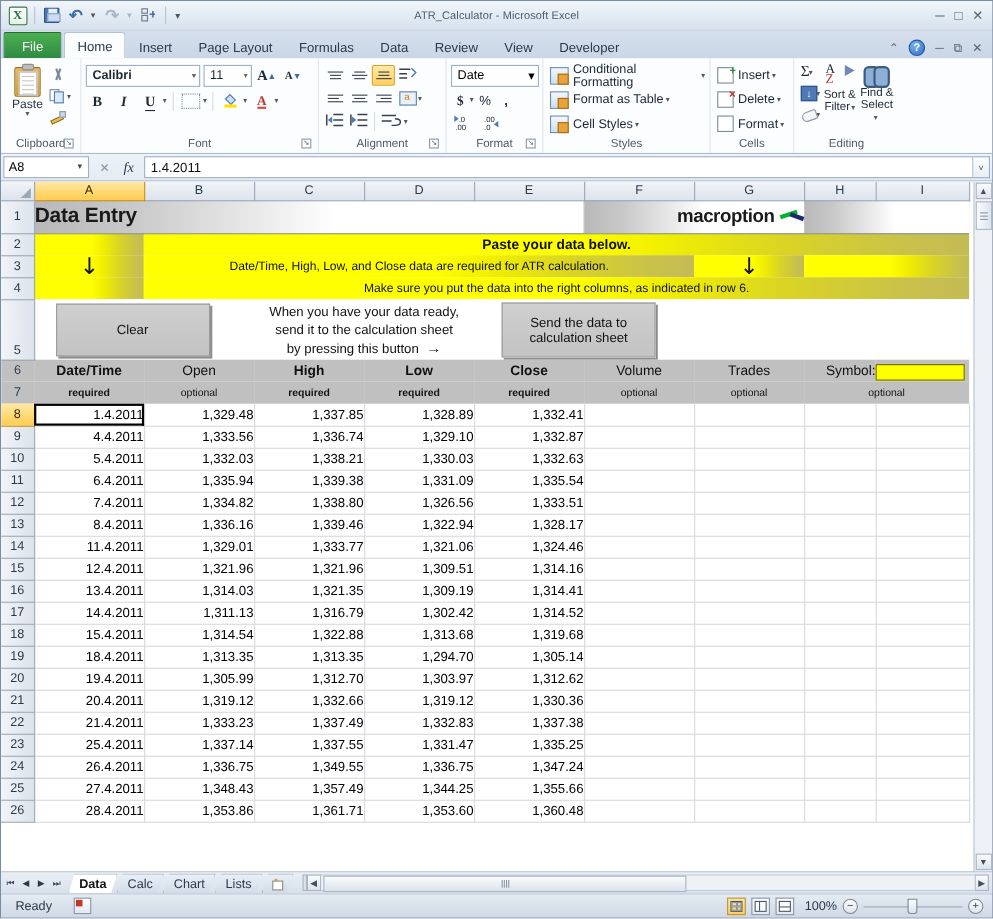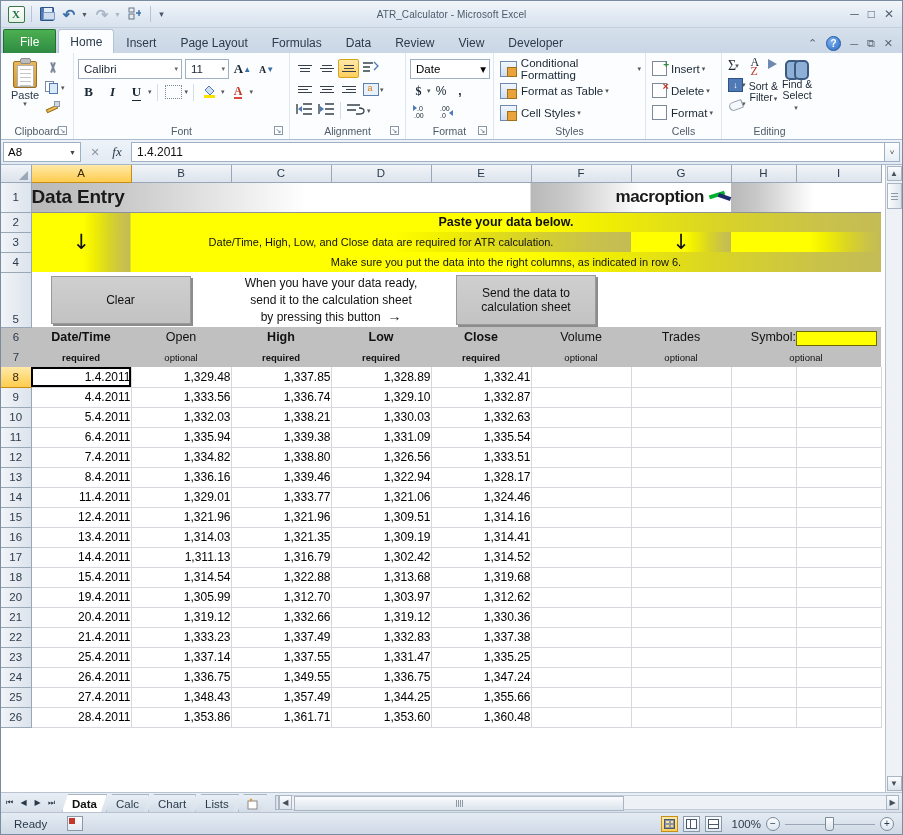--- a/index.html
+++ b/index.html
@@ -117,21 +117,21 @@
   
   .fontg{width:216px;}
   .fontg .rg-body{flex-direction:column;gap:3px;padding-top:4px;}
   .rowf{display:flex;align-items:center;gap:3px;}
   .combo{
     height:20px;border:1px solid #9fb0c3;background:#fff;display:flex;align-items:center;
     padding:0 3px 0 5px;font-size:11.5px;color:#1b2733;
   }
   .combo .cv{flex:1;}
   .combo .cc{font-size:7px;color:#666;padding-left:3px;}
-  .fname{width:104px;}
+  .fname{width:104px;font-weight:bold;}
   .fsize{width:44px;}
   .sqbtn{width:21px;height:20px;display:flex;align-items:center;justify-content:center;font-size:12px;color:#1b2733;cursor:default;border:1px solid transparent;}
   .sqbtn b{font-family:"Liberation Serif",serif;}
   .upA{position:relative;} .upA sup{font-size:8px;color:#3a6ea5;}
   .sep-v{width:1px;height:17px;background:#d5dde6;margin:0 2px;}
   .uline{border-bottom:2px solid #d94a3d;line-height:11px;}
   .bordbtn{width:17px;height:14px;border:1px dotted #7a8a9a;}
 
   
   .aling{width:116px;}
@@ -962,20 +962,32 @@
                 <td class="cell num">1,314.54</td>
                 <td class="cell num">1,322.88</td>
                 <td class="cell num">1,313.68</td>
                 <td class="cell num">1,319.68</td>
                 <td class="cell"></td>
                 <td class="cell"></td>
                 <td class="cell"></td>
                 <td class="cell"></td>
               </tr>
               <tr>
+                <td class="rowhead">19</td>
+                <td class="cell num">18.4.2011</td>
+                <td class="cell num">1,313.35</td>
+                <td class="cell num">1,313.35</td>
+                <td class="cell num">1,294.70</td>
+                <td class="cell num">1,305.14</td>
+                <td class="cell"></td>
+                <td class="cell"></td>
+                <td class="cell"></td>
+                <td class="cell"></td>
+              </tr>
+              <tr>
                 <td class="rowhead">20</td>
                 <td class="cell num">19.4.2011</td>
                 <td class="cell num">1,305.99</td>
                 <td class="cell num">1,312.70</td>
                 <td class="cell num">1,303.97</td>
                 <td class="cell num">1,312.62</td>
                 <td class="cell"></td>
                 <td class="cell"></td>
                 <td class="cell"></td>
                 <td class="cell"></td>

